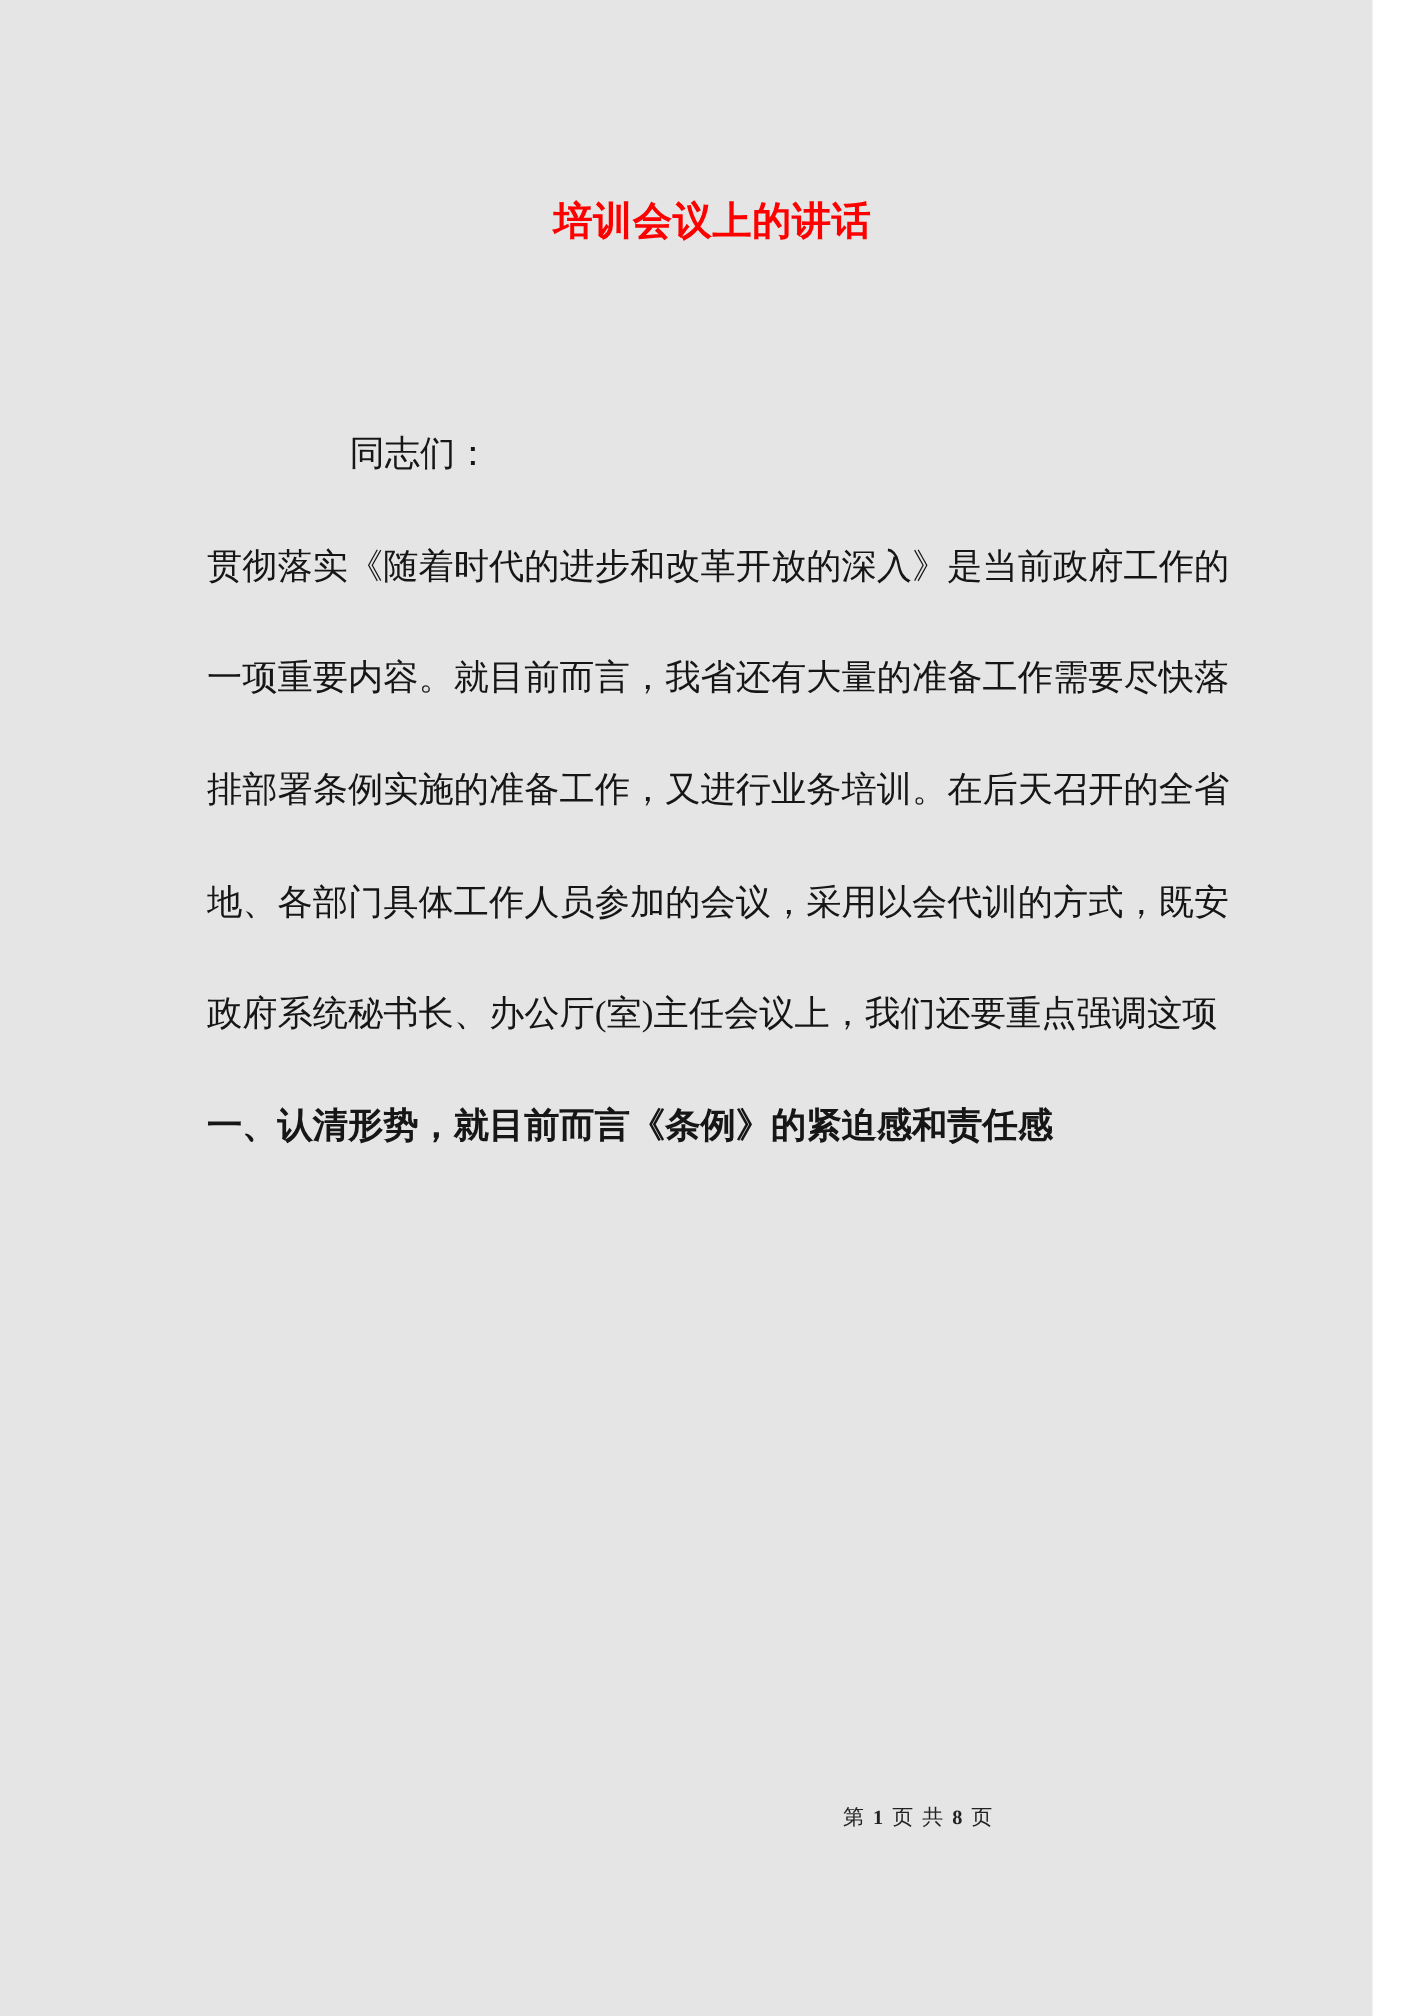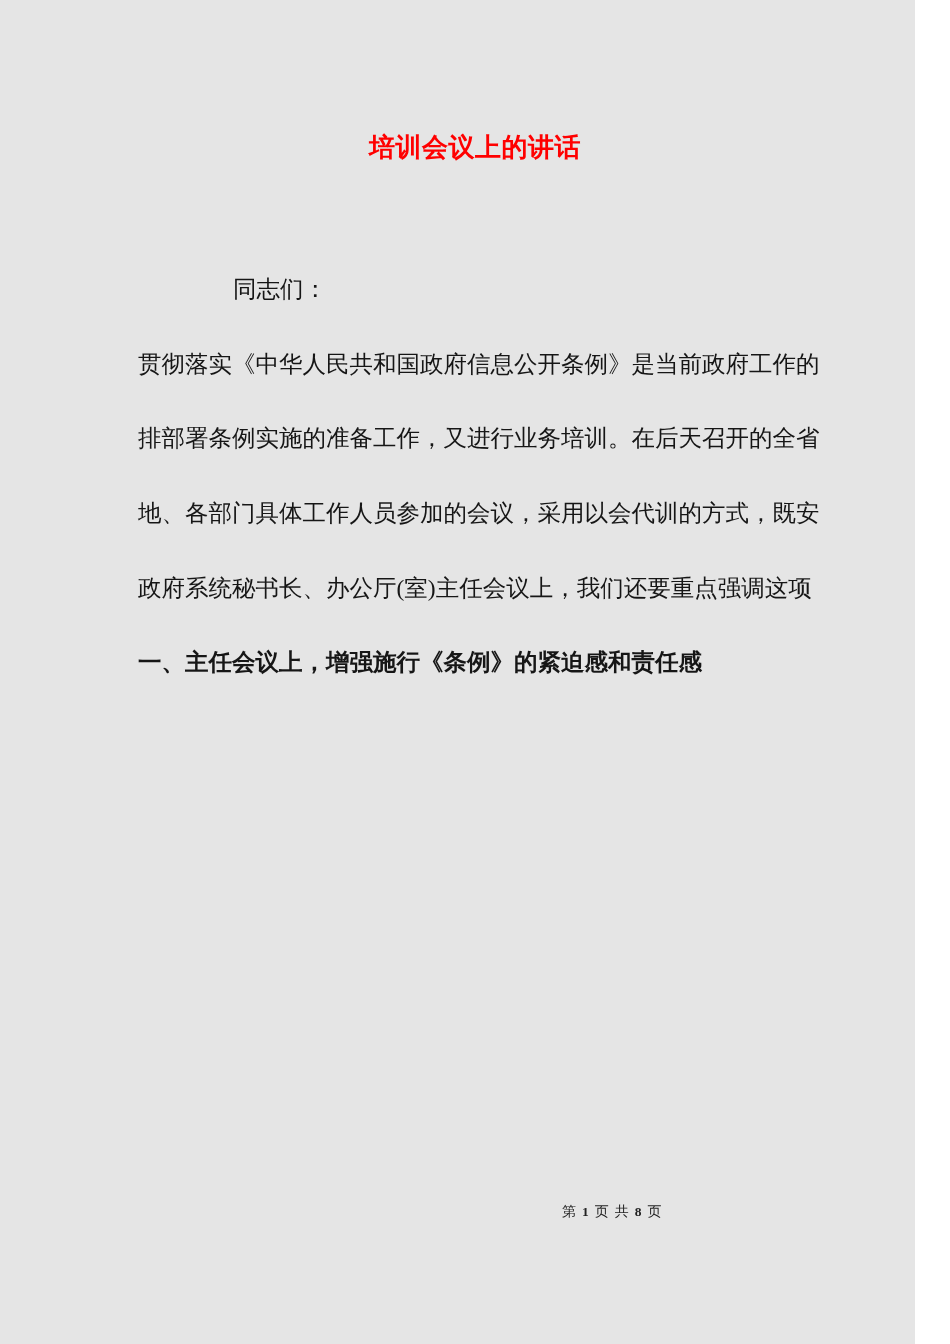--- a/index.html
+++ b/index.html
@@ -24,21 +24,21 @@
     text-align: center;
     font-size: 26px;
     font-weight: bold;
     line-height: 36px;
     color: #FF0000;
     letter-spacing: 0.5px;
   }
   .body-text {
     position: absolute;
     left: 138px;
-    top: 252px;
+    top: 266px;
     width: 700px;
     font-size: 23.5px;
     line-height: 74.7px;
   }
   .body-text .line {
     height: 74.7px;
     white-space: nowrap;
     overflow: visible;
   }
   .body-text .line.bold {
@@ -62,25 +62,26 @@
 </style>
 </head>
 <body>
 
 <div class="page">
 
   <div class="doc-title" style="color: rgb(255, 0, 0);">培训会议上的讲话</div>
 
   <div class="body-text">
       <div class="line" style="padding-left: 95px;">同志们：</div>
-      <div class="line">贯彻落实《中华人民共和国政府信息公开条例》是当前政府工作的</div>
+      <div class="line">贯彻落实《随着时代的进步和改革开放的深入》是当前政府工作的</div>
+      <div class="line">一项重要内容。就目前而言，我省还有大量的准备工作需要尽快落</div>
       <div class="line">排部署条例实施的准备工作，又进行业务培训。在后天召开的全省</div>
       <div class="line">地、各部门具体工作人员参加的会议，采用以会代训的方式，既安</div>
       <div class="line">政府系统秘书长、办公厅(室)主任会议上，我们还要重点强调这项</div>
-      <div class="line bold">一、主任会议上，增强施行《条例》的紧迫感和责任感</div>
+      <div class="line bold">一、认清形势，就目前而言《条例》的紧迫感和责任感</div>
     </div>
 
   <div class="footer">
     <span>第</span>
     <span class="num">1</span>
     <span>页</span>
     <span>共</span>
     <span class="num">8</span>
     <span>页</span>
   </div>

